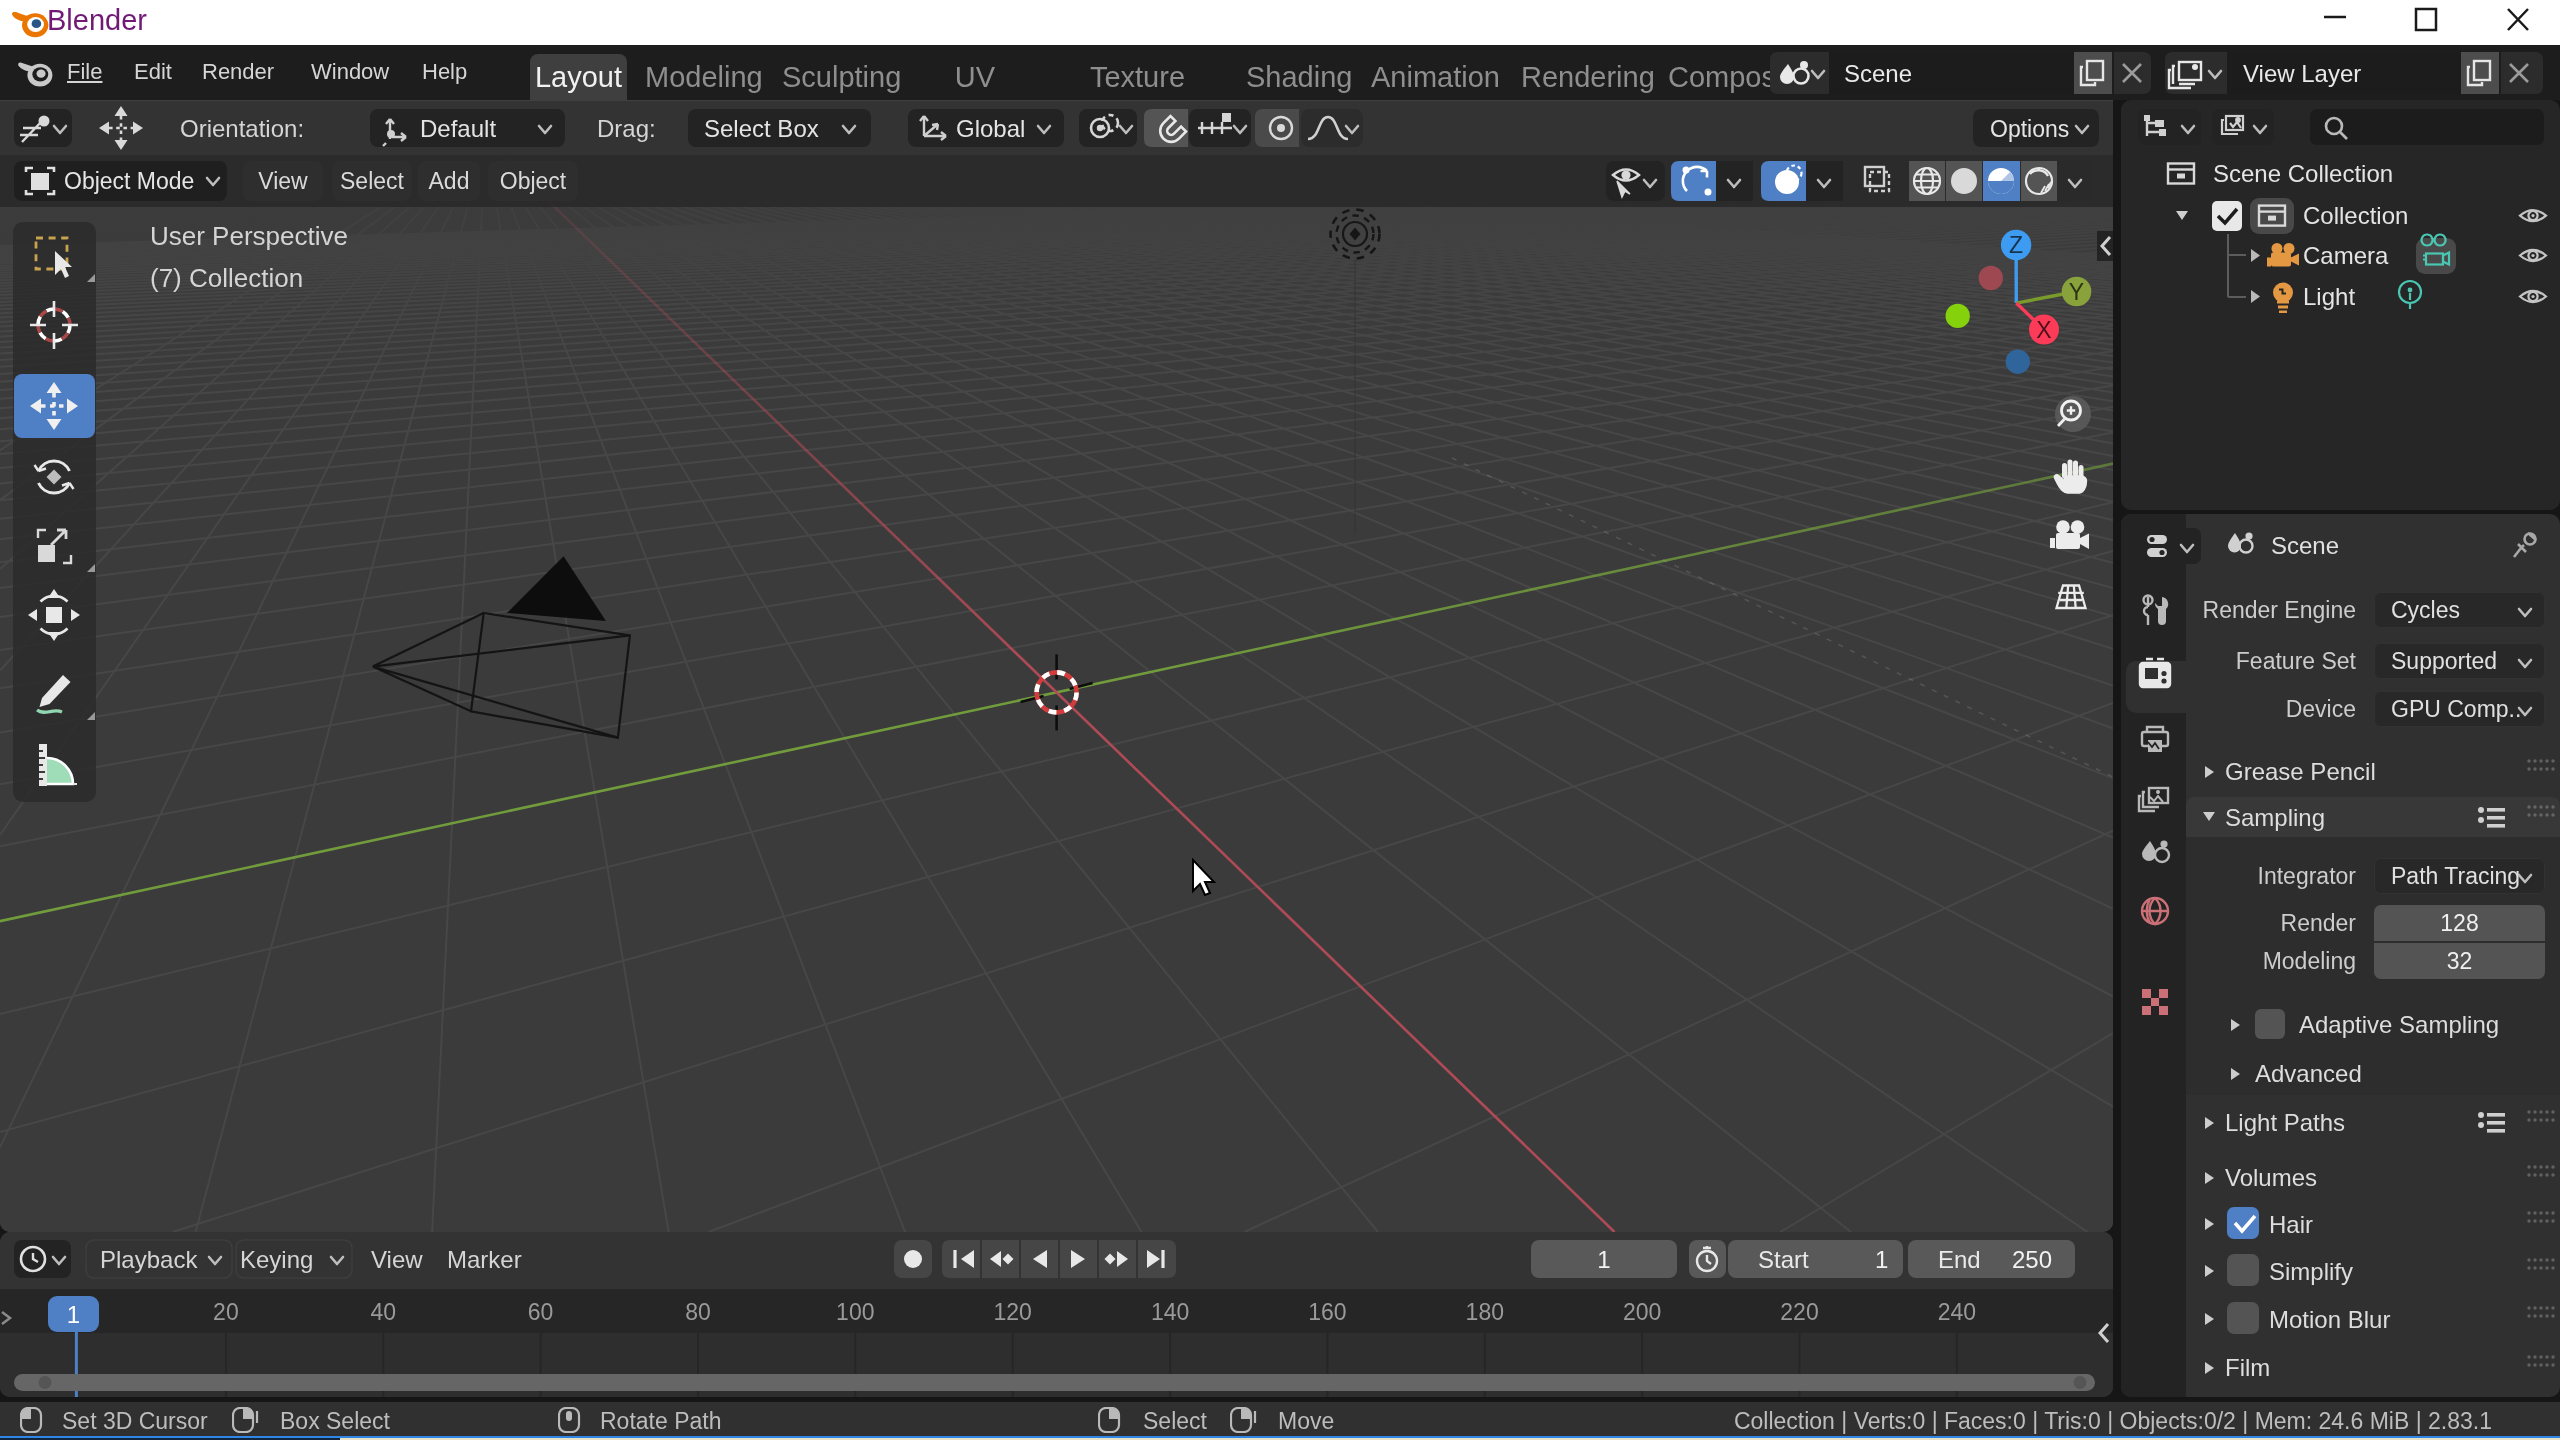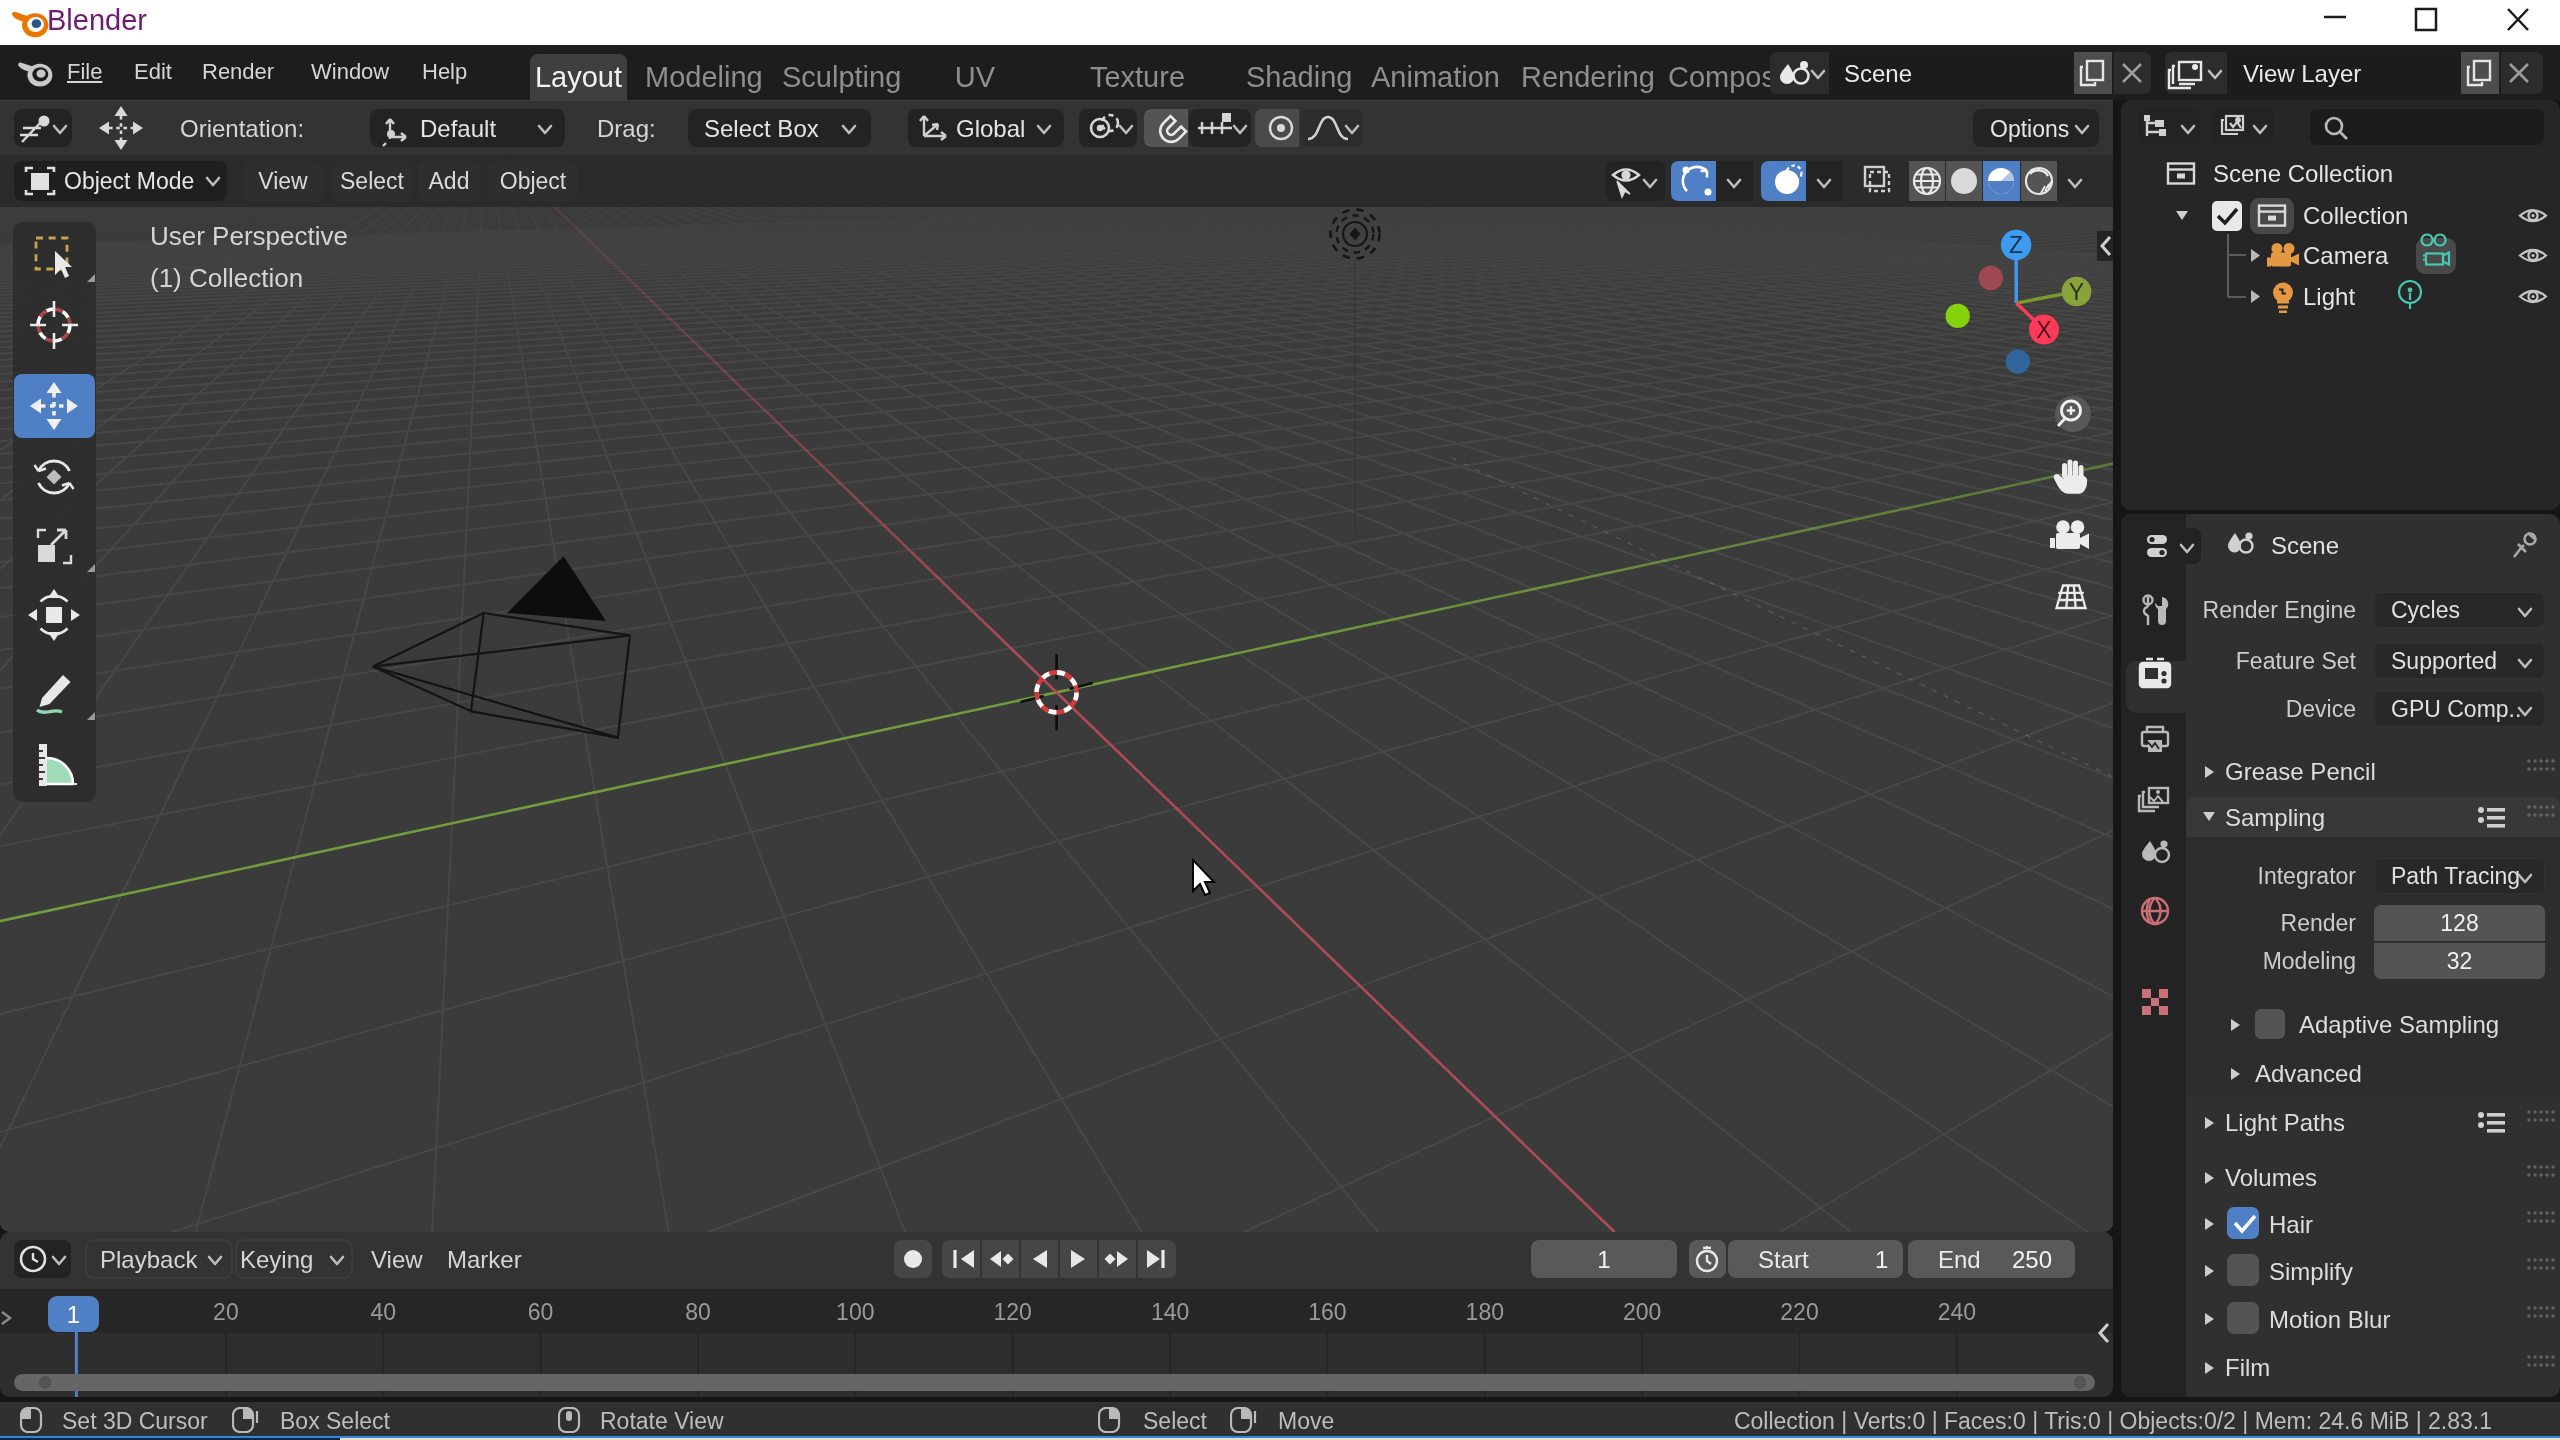--- a/index.html
+++ b/index.html
@@ -542,21 +542,21 @@
       <path d="M74 498 l8 0 l0 -8 Z" fill="#999"></path>
       <g transform="translate(41,543)">
         <path d="M-15 -21 V21 H-7 V-21 Z" fill="#e8e8e8"></path>
         <path d="M-15 -14 h4 M-15 -7 h6 M-15 0 h4 M-15 7 h6 M-15 14 h4" stroke="#3a3a3a" stroke-width="2.2"></path>
         <path d="M-7 19 H19 A26 26 0 0 0 -7 -7 Z" fill="#9fdcb8"></path>
         <path d="M-7 19 H19 A26 26 0 0 0 -7 -7" fill="none" stroke="#fff" stroke-width="2.6"></path>
         <path d="M19 19 l4 0" stroke="#e8e8e8" stroke-width="2"></path>
       </g>
     </svg>
     <div class="abs" style="left:150px;top:66px;color:#d4d4d4;font-size:26px;">User Perspective</div>
-    <div class="abs" style="left:150px;top:108px;color:#d4d4d4;font-size:26px;">(1) Collection</div>
+    <div class="abs" style="left:150px;top:108px;color:#d4d4d4;font-size:26px;">(7) Collection</div>
   </div>
 <div class="abs" id="outliner">
     <svg class="abs" style="left:0;top:0" width="439" height="410" viewBox="0 0 439 410">
       <rect x="17" y="9" width="63" height="36" rx="7" fill="#232323"></rect>
       <g transform="translate(31,27)" stroke="#d0d0d0" stroke-width="2.4" fill="none">
         <path d="M-5 -9 v18 M-5 -4 h10 M-5 5 h14"></path>
         <rect x="-8" y="-12" width="6" height="6" fill="#d0d0d0" stroke="none"></rect>
         <rect x="3" y="-7" width="9" height="7" fill="#d0d0d0" stroke="none"></rect>
         <rect x="7" y="2" width="7" height="7" fill="#d0d0d0" stroke="none"></rect>
       </g>
@@ -1007,21 +1007,21 @@
     <svg class="abs" style="left:232px;top:5px" width="34" height="26" viewBox="0 0 34 26">
       <rect x="1" y="1" width="20" height="24" rx="7" fill="none" stroke="#b9b9b9" stroke-width="2.2"></rect>
       <path d="M11 1 a10 7 0 0 1 10 7 v4 h-10 Z" fill="#b9b9b9"></path>
       <path d="M25 4 v12" stroke="#b9b9b9" stroke-width="2.2"></path>
     </svg>
     <div class="abs" style="left:280px;top:6px;">Box Select</div>
     <svg class="abs" style="left:558px;top:5px" width="34" height="26" viewBox="0 0 34 26">
       <rect x="1" y="1" width="20" height="24" rx="7" fill="none" stroke="#b9b9b9" stroke-width="2.2"></rect>
       <rect x="8" y="4" width="6" height="10" rx="3" fill="#b9b9b9"></rect>
     </svg>
-    <div class="abs" style="left:600px;top:6px;">Rotate View</div>
+    <div class="abs" style="left:600px;top:6px;">Rotate Path</div>
     <svg class="abs" style="left:1098px;top:5px" width="34" height="26" viewBox="0 0 34 26">
       <rect x="1" y="1" width="20" height="24" rx="7" fill="none" stroke="#b9b9b9" stroke-width="2.2"></rect>
       <path d="M11 1 a10 7 0 0 1 10 7 v4 h-10 Z" fill="#b9b9b9"></path>
     </svg>
     <div class="abs" style="left:1143px;top:6px;">Select</div>
     <svg class="abs" style="left:1230px;top:5px" width="34" height="26" viewBox="0 0 34 26">
       <rect x="1" y="1" width="20" height="24" rx="7" fill="none" stroke="#b9b9b9" stroke-width="2.2"></rect>
       <path d="M11 1 a10 7 0 0 1 10 7 v4 h-10 Z" fill="#b9b9b9"></path>
       <path d="M25 4 v12" stroke="#b9b9b9" stroke-width="2.2"></path>
     </svg>

